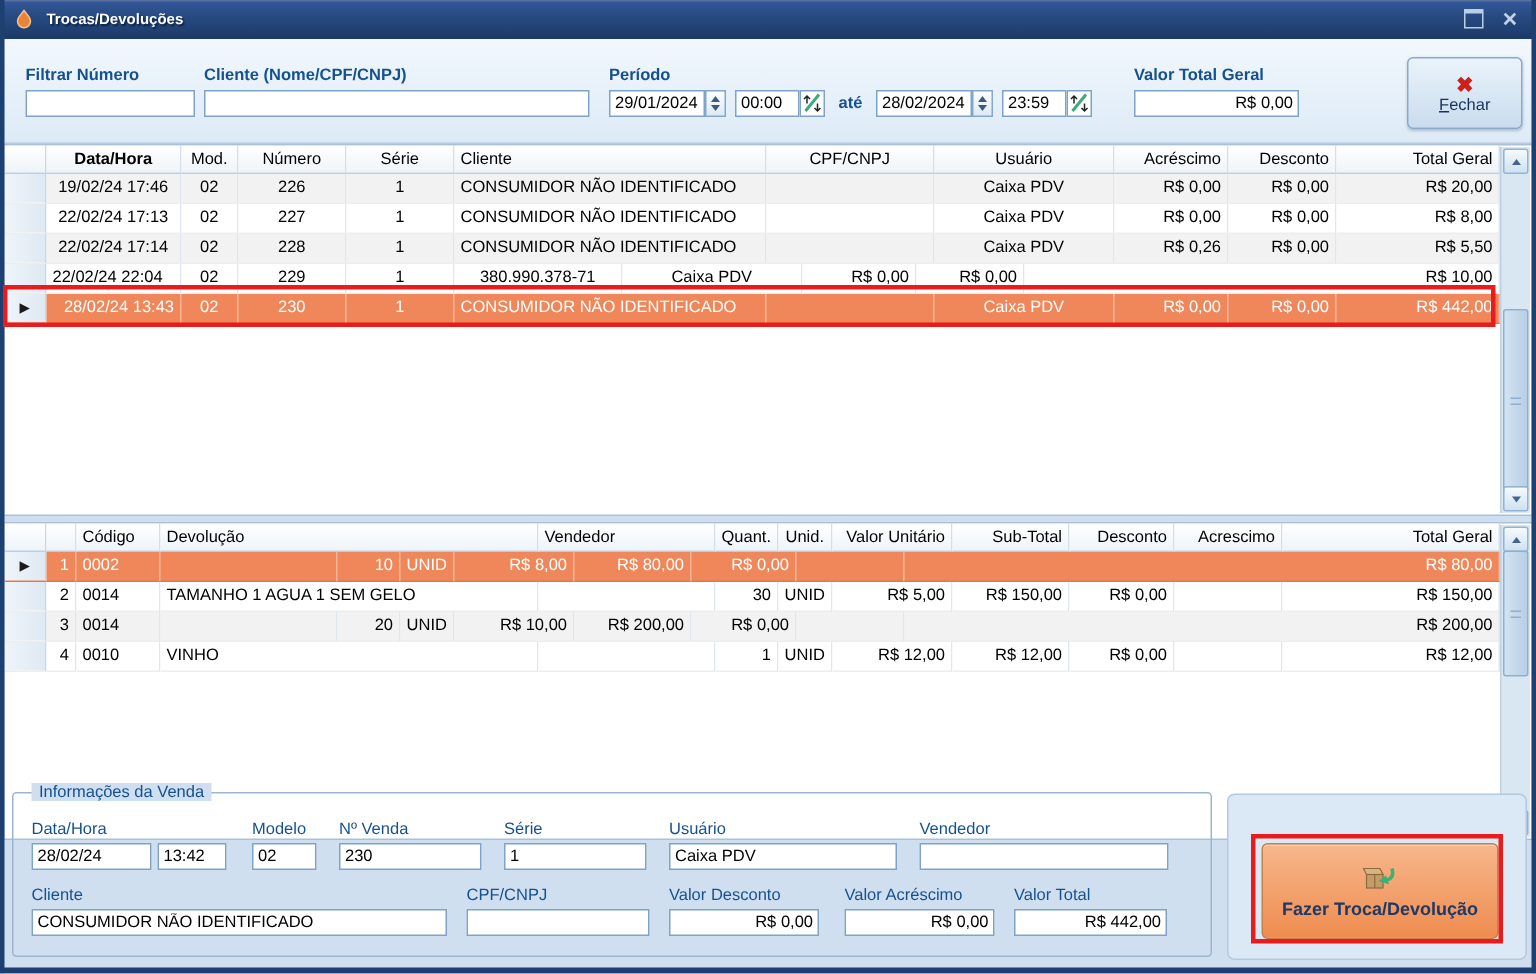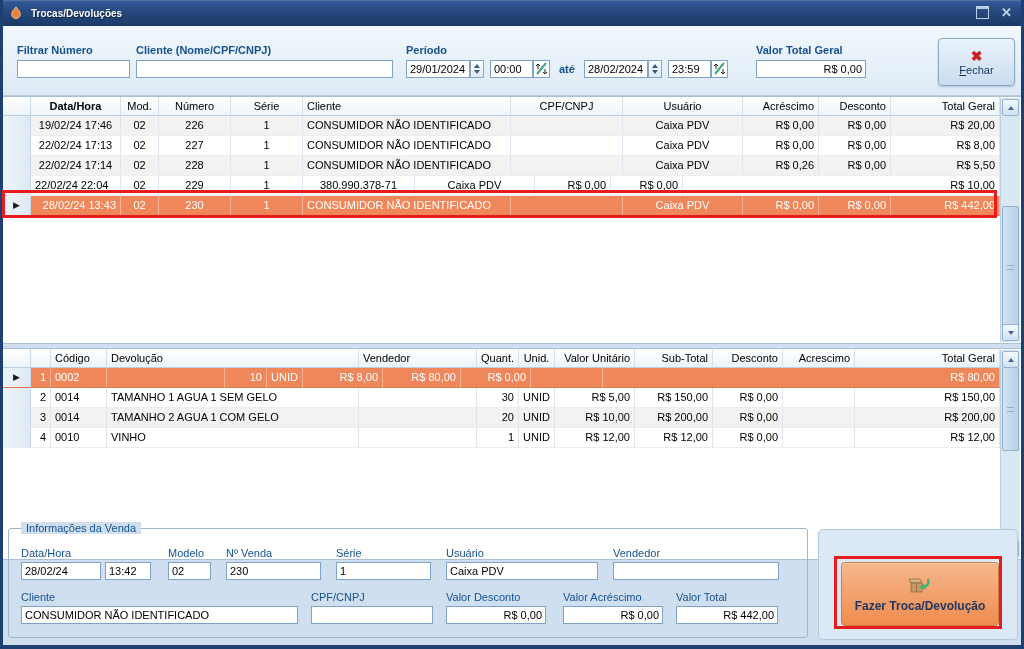--- a/index.html
+++ b/index.html
@@ -279,21 +279,20 @@
           <div class="tcell" style="width: 80px; text-align: right;">R$ 5,00</div>
           <div class="tcell" style="width: 78px; text-align: right;">R$ 150,00</div>
           <div class="tcell" style="width: 70px; text-align: right;">R$ 0,00</div>
           <div class="tcell" style="width: 72px; text-align: right;"></div>
           <div class="tcell" style="flex: 1 1 0%; text-align: right;">R$ 150,00</div>
         </div>
         <div class="trow odd">
           <div class="tcell gutter" style="width: 28px;"></div>
           <div class="tcell" style="width: 20px; text-align: right;">3</div>
           <div class="tcell" style="width: 56px;">0014</div>
-          <div class="tcell" style="width: 252px;">TAMANHO 2 AGUA 1 COM GELO</div>
           <div class="tcell" style="width: 118px;"></div>
           <div class="tcell" style="width: 42px; text-align: right;">20</div>
           <div class="tcell" style="width: 36px; text-align: center;">UNID</div>
           <div class="tcell" style="width: 80px; text-align: right;">R$ 10,00</div>
           <div class="tcell" style="width: 78px; text-align: right;">R$ 200,00</div>
           <div class="tcell" style="width: 70px; text-align: right;">R$ 0,00</div>
           <div class="tcell" style="width: 72px; text-align: right;"></div>
           <div class="tcell" style="flex: 1 1 0%; text-align: right;">R$ 200,00</div>
         </div>
         <div class="trow even">

